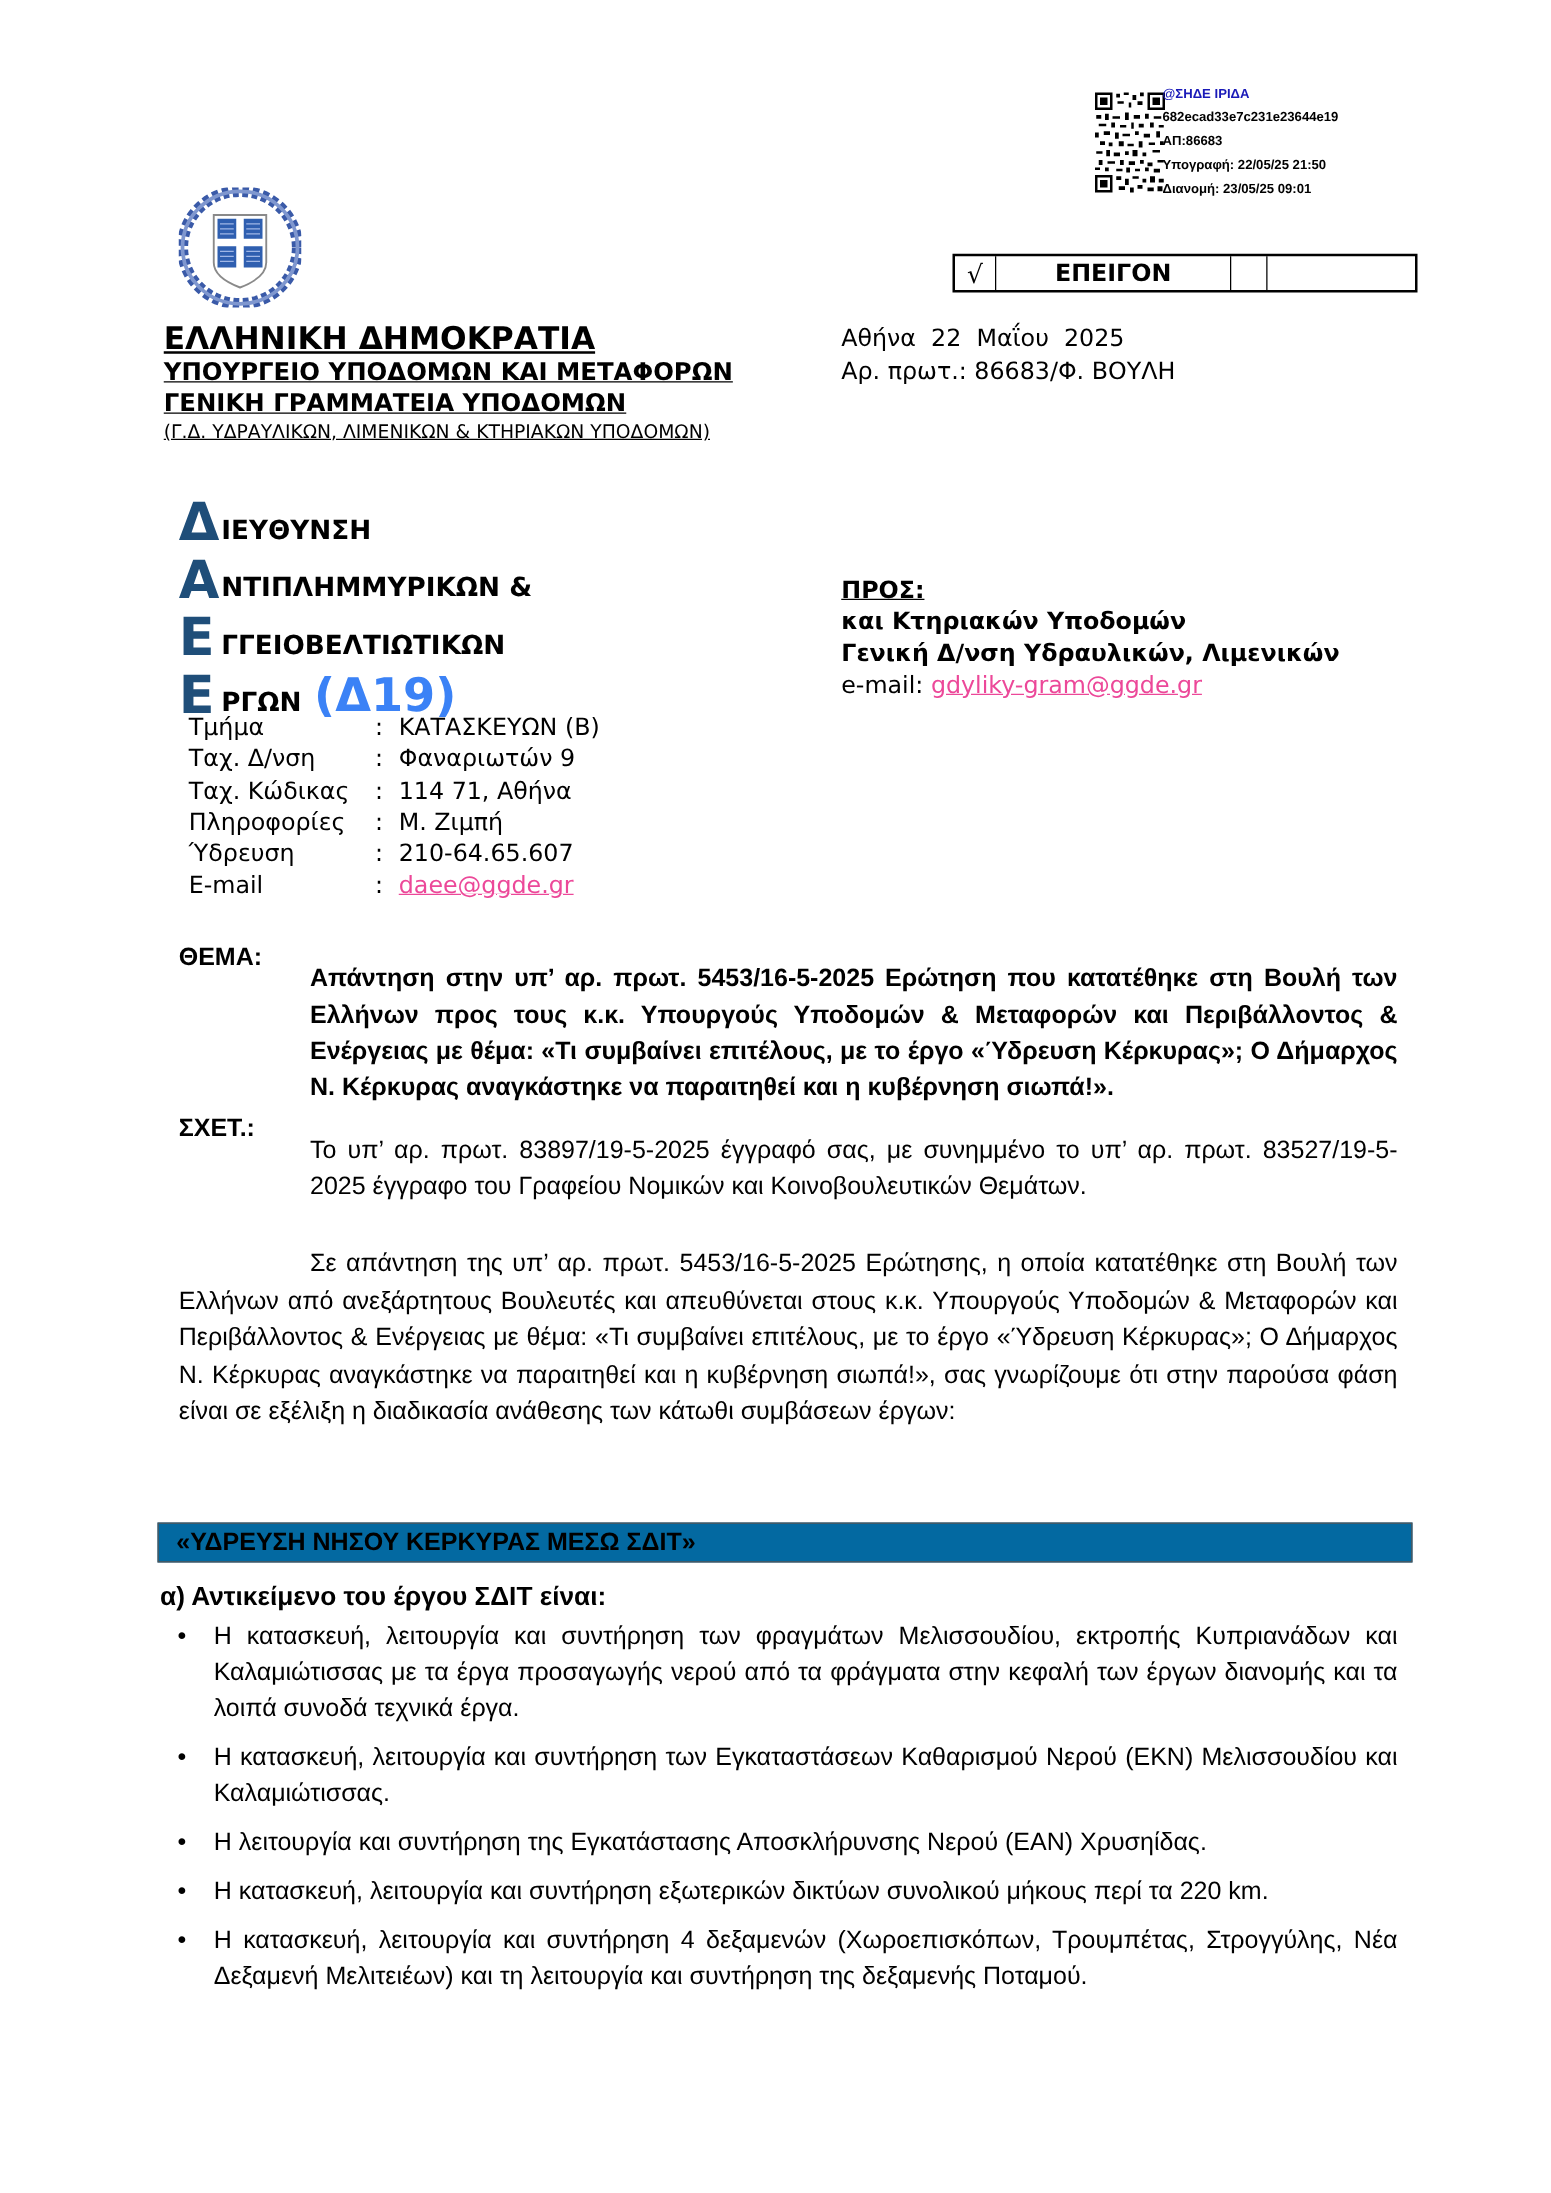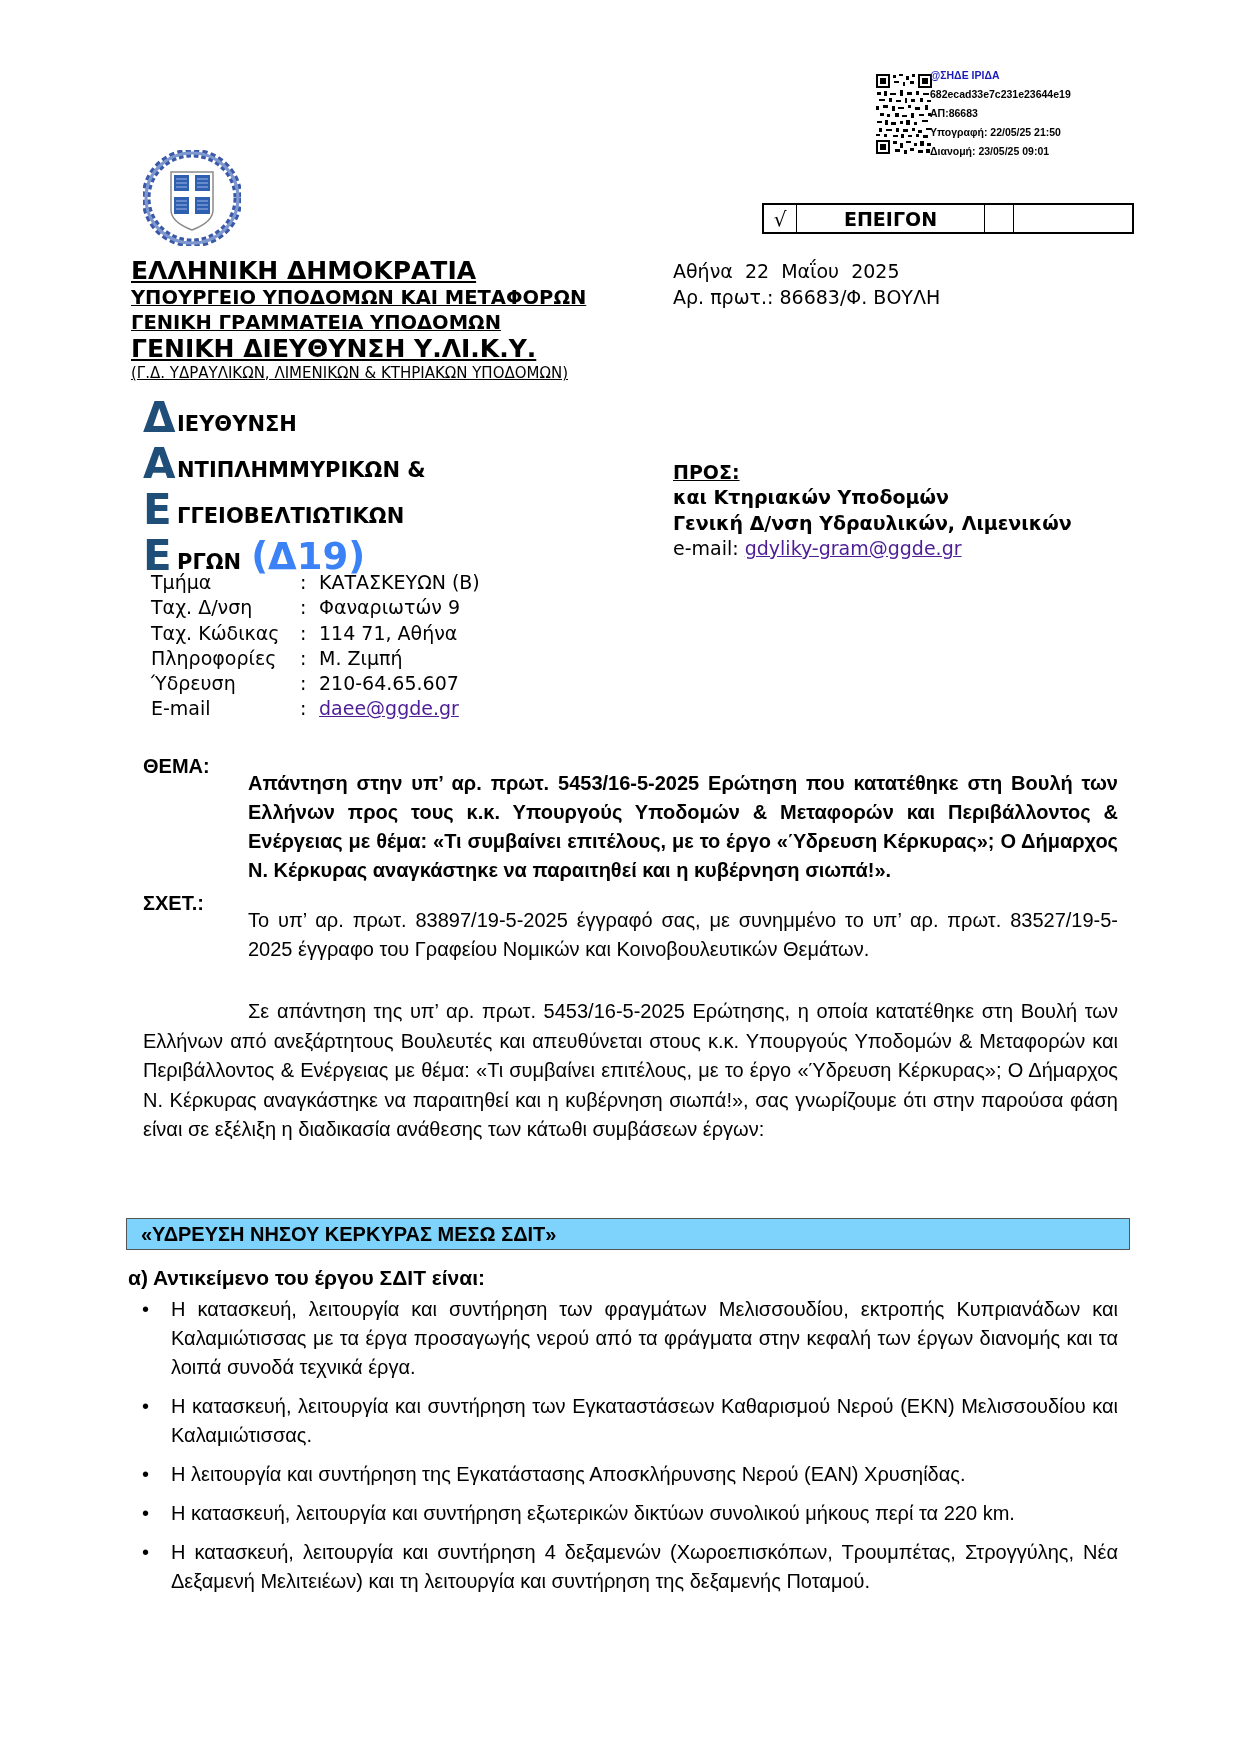--- a/index.html
+++ b/index.html
@@ -35,41 +35,41 @@
   .dept { left: 143px; top: 393px; font-weight: bold; white-space: nowrap; }
   .dept .row { height: 46px; display: flex; align-items: flex-end; }
   .dept .big { color: #1f4e79; font-size: 42px; line-height: 42px; width: 34px; display: inline-block; }
   .dept .rest { font-size: 21px; line-height: 30px; }
   .dept .code { color: #3b82f6; font-size: 37px; line-height: 40px; margin-left: 10px; }
 
   .info { left: 151px; top: 570px; font-size: 19px; line-height: 25.3px; }
   .info .r { display: flex; white-space: nowrap; }
   .info .k { width: 149px; }
   .info .col { width: 19px; }
-  a.link { color: #4c1d95; text-decoration: underline; }
+  a.link { color: #ec4899; text-decoration: underline; }
 
   
   .right { left: 673px; top: 259px; font-size: 19px; line-height: 25.5px; white-space: nowrap; }
   .to { left: 673px; top: 460px; white-space: nowrap; }
   .to .lbl { font-weight: bold; font-size: 19px; text-decoration: underline; line-height: 25px; }
   .to .org { font-weight: bold; font-size: 19px; line-height: 25.5px; }
   .to .mail { font-size: 19px; line-height: 25.5px; }
 
   
   .narrow { font-family: "Liberation Sans", sans-serif; }
   .subject { left: 143px; top: 752px; width: 975px; font-size: 20px; line-height: 29px; }
   .subject .row { display: flex; }
   .subject .lab { width: 105px; font-weight: bold; flex: none; }
   .subject .txt { flex: 1; text-align: justify; margin-top: 17px; }
   .subject .bold { font-weight: bold; }
   .subject .row + .row { margin-top: 4px; }
 
   .para { left: 143px; top: 997px; width: 975px; font-size: 20px; line-height: 29.5px; text-align: justify; text-indent: 105px; }
 
-  .boxhead { left: 126px; top: 1218px; width: 988px; height: 30px; border: 1.5px solid #555; background: #7dd3fc;
+  .boxhead { left: 126px; top: 1218px; width: 988px; height: 30px; border: 1.5px solid #555; background: #0369a1;
              font-weight: bold; font-size: 20px; line-height: 30px; padding-left: 14px; box-sizing: content-box; }
   .subhead { left: 128px; top: 1264px; font-weight: bold; font-size: 21px; line-height: 28px; }
 
   .bullets { left: 128px; top: 1295px; width: 990px; margin: 0; padding: 0; list-style: none; font-size: 20px; line-height: 29px; }
   .bullets li { position: relative; padding-left: 43px; text-align: justify; margin-bottom: 10px; }
   .bullets li .dot { position: absolute; left: 14px; top: 0; }
 </style>
 </head>
 <body>
 
@@ -194,21 +194,20 @@
   <div class="c1">√</div>
   <div class="c2">ΕΠΕΙΓΟΝ</div>
   <div class="c3"></div>
   <div class="c4"></div>
 </div>
 
 <div class="abs hdr">
   <div class="l1">ΕΛΛΗΝΙΚΗ ΔΗΜΟΚΡΑΤΙΑ</div>
   <div class="l2">ΥΠΟΥΡΓΕΙΟ ΥΠΟΔΟΜΩΝ ΚΑΙ ΜΕΤΑΦΟΡΩΝ</div>
   <div class="l3">ΓΕΝΙΚΗ ΓΡΑΜΜΑΤΕΙΑ ΥΠΟΔΟΜΩΝ</div>
-  <div class="l4">ΓΕΝΙΚΗ ΔΙΕΥΘΥΝΣΗ Υ.ΛΙ.Κ.Υ.</div>
   <div class="l5">(Γ.Δ. ΥΔΡΑΥΛΙΚΩΝ, ΛΙΜΕΝΙΚΩΝ &amp; ΚΤΗΡΙΑΚΩΝ ΥΠΟΔΟΜΩΝ)</div>
 </div>
 
 <div class="abs dept">
   <div class="row">
     <span class="big">Δ</span>
       <span class="rest">ΙΕΥΘΥΝΣΗ</span>
   </div>
   <div class="row">
     <span class="big">Α</span>

